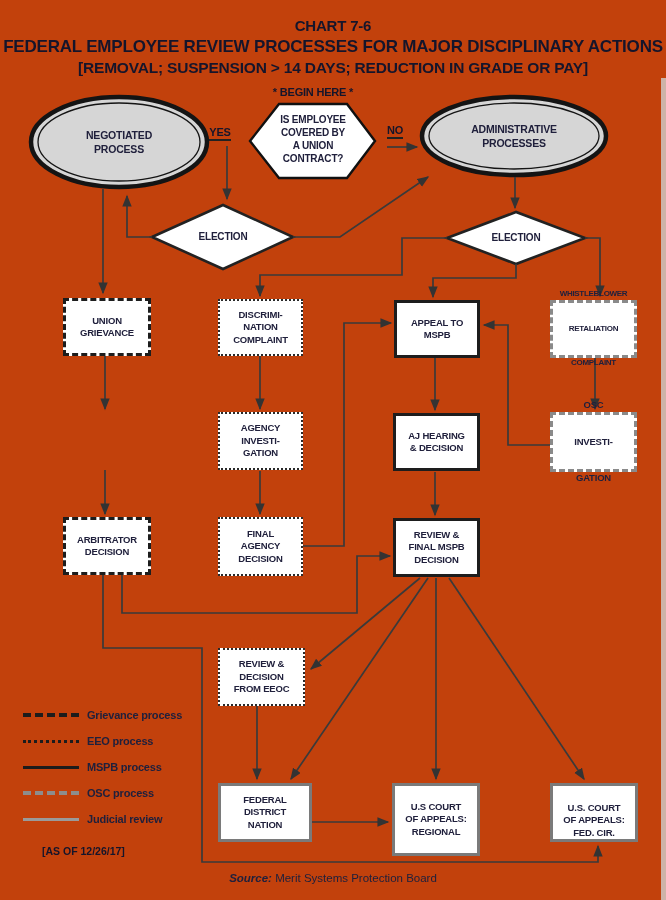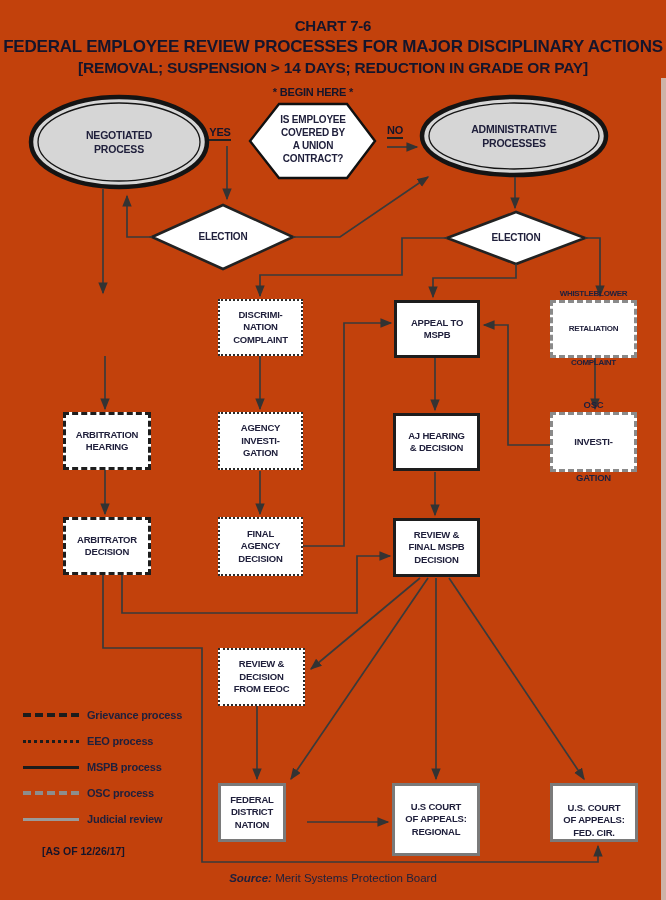--- a/index.html
+++ b/index.html
@@ -134,39 +134,39 @@
     <span style="display:block">PROCESS</span>
   </div>
   <div class="lbl ellipse-lbl" style="left:444px;top:122px;width:140px;">
     <span style="display:block">ADMINISTRATIVE</span>
     <span style="display:block">PROCESSES</span>
   </div>
 
   <div class="lbl diamond-lbl" style="left:173px;top:231px;width:100px;">ELECTION</div>
   <div class="lbl diamond-lbl" style="left:466px;top:232px;width:100px;">ELECTION</div>
 
+  <div class="node b-dashed" style="left:63px;top:298px;width:88px;height:58px;">
+    <span>UNION</span>
+    <span>GRIEVANCE</span>
+  </div>
   <div class="node b-dotted" style="left:218px;top:299px;width:85px;height:57px;">
     <span>DISCRIMI-</span>
     <span>NATION</span>
     <span>COMPLAINT</span>
   </div>
   <div class="node b-solid" style="left:394px;top:300px;width:86px;height:58px;">
     <span>APPEAL TO</span>
     <span>MSPB</span>
   </div>
   <div class="node b-graydash small-text" style="left:550px;top:300px;width:87px;height:58px;">
     <span>WHISTLEBLOWER</span>
     <span>RETALIATION</span>
     <span>COMPLAINT</span>
   </div>
 
-  <div class="node b-dashed" style="left:63px;top:412px;width:88px;height:58px;">
-    <span>ARBITRATION</span>
-    <span>HEARING</span>
-  </div>
   <div class="node b-dotted" style="left:218px;top:412px;width:85px;height:58px;">
     <span>AGENCY</span>
     <span>INVESTI-</span>
     <span>GATION</span>
   </div>
   <div class="node b-solid" style="left:393px;top:413px;width:87px;height:58px;">
     <span>AJ HEARING</span>
     <span>&amp; DECISION</span>
   </div>
   <div class="node b-graydash" style="left:550px;top:412px;width:87px;height:60px;">
@@ -189,21 +189,21 @@
     <span>FINAL MSPB</span>
     <span>DECISION</span>
   </div>
 
   <div class="node b-dotted" style="left:218px;top:648px;width:87px;height:58px;">
     <span>REVIEW &amp;</span>
     <span>DECISION</span>
     <span>FROM EEOC</span>
   </div>
 
-  <div class="node b-court" style="left:218px;top:783px;width:68px;height:59px;">
+  <div class="node b-court" style="left:218px;top:783px;width:94px;height:59px;">
     <span>FEDERAL</span>
     <span>DISTRICT</span>
     <span>NATION</span>
   </div>
   <div class="node b-court" style="left:392px;top:783px;width:88px;height:73px;">
     <span>U.S COURT</span>
     <span>OF APPEALS:</span>
     <span>REGIONAL</span>
   </div>
   <div class="node b-court" style="left:550px;top:783px;width:88px;height:59px;justify-content:flex-end;">

